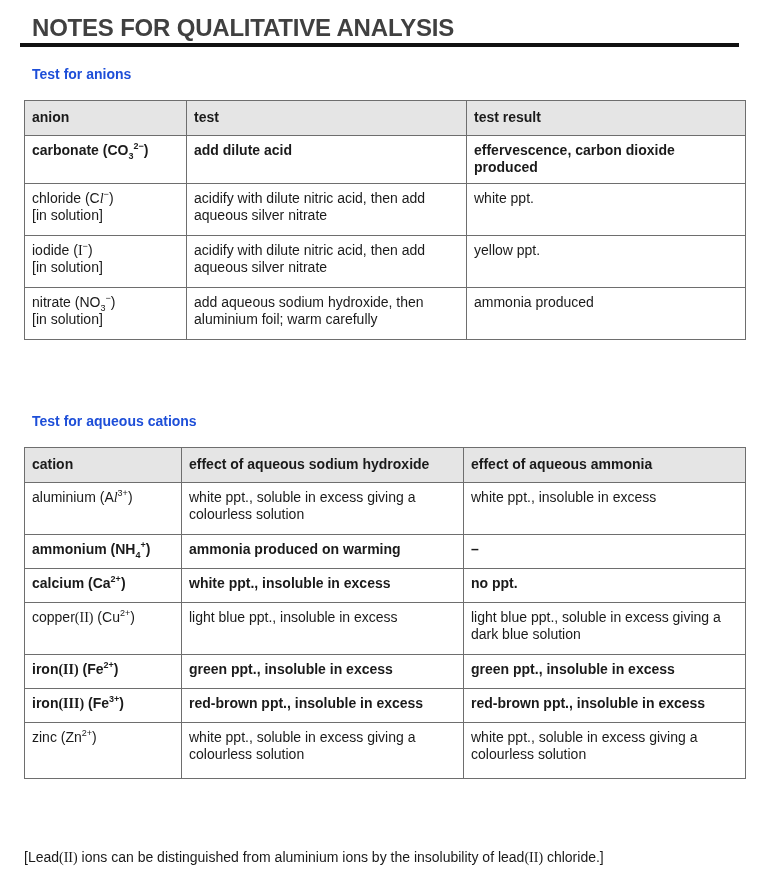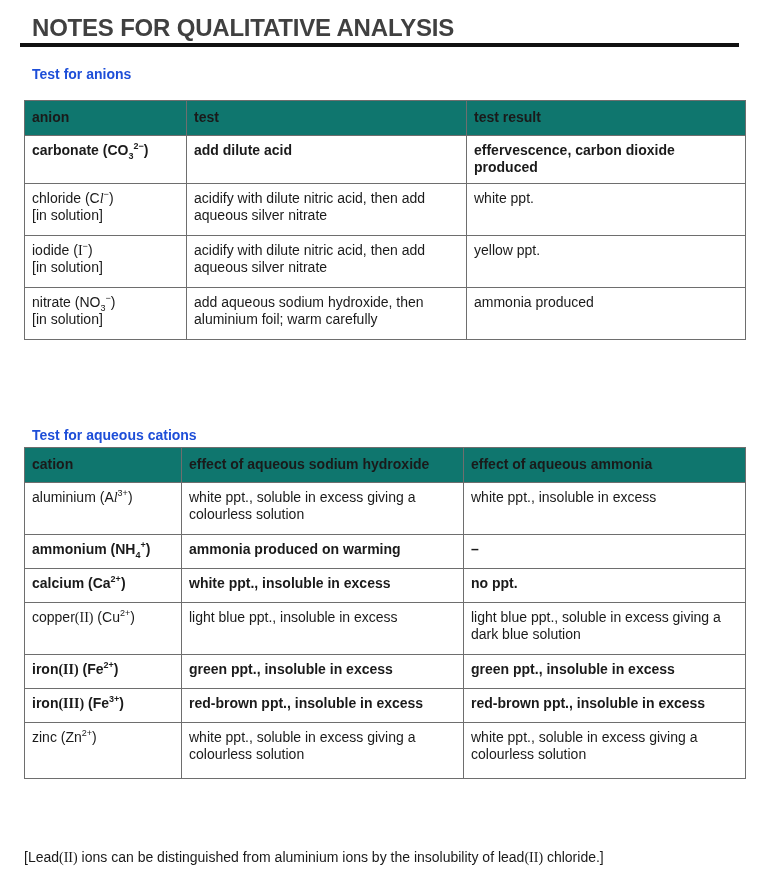--- a/index.html
+++ b/index.html
@@ -20,21 +20,21 @@
   }
   table.qa {
     position: absolute; border-collapse: collapse; table-layout: fixed;
     font-size: 14px; line-height: 17.5px;
   }
   table.qa th, table.qa td {
     border: 1px solid #6e6e6e; vertical-align: top; text-align: left;
     padding: 6px 7px 6px 7px;
   }
   table.qa th {
-    background: #0f766e; font-weight: bold; vertical-align: middle; padding-top: 8px; padding-bottom: 8px;
+    background: #e5e5e5; font-weight: bold; vertical-align: middle; padding-top: 8px; padding-bottom: 8px;
   }
   .two-line { height: 52px; box-sizing: border-box; }
   .one-line { height: 34px; box-sizing: border-box; font-weight: bold; }
   sup, sub { font-size: 9px; line-height: 0; }
   .roman { font-family: "Liberation Serif", serif; font-size: 14px; }
   .ital { font-family: "Liberation Serif", serif; font-style: italic; }
   .note {
     position: absolute; left: 24px; top: 849px; font-size: 14px; margin: 0;
   }
 </style>
@@ -87,21 +87,21 @@
       <td>
         <span>nitrate</span> (<span>NO</span><sub>3</sub><sup>−</sup>)<br>
         <span>[in solution]</span>
       </td>
       <td>add aqueous sodium hydroxide, then aluminium foil; warm carefully</td>
       <td>ammonia produced</td>
     </tr>
   </tbody>
 </table>
 
-<h2 class="section-heading" style="top:413px;margin-top:14px;">Test for aqueous cations</h2>
+<h2 class="section-heading" style="top:413px;">Test for aqueous cations</h2>
 
 <table class="qa" style="left:24px; top:447px; width:721px;">
   <colgroup>
       <col style="width:157px">
       <col style="width:282px">
       <col style="width:282px">
     </colgroup>
   <thead>
     <tr>
       <th>cation</th>

